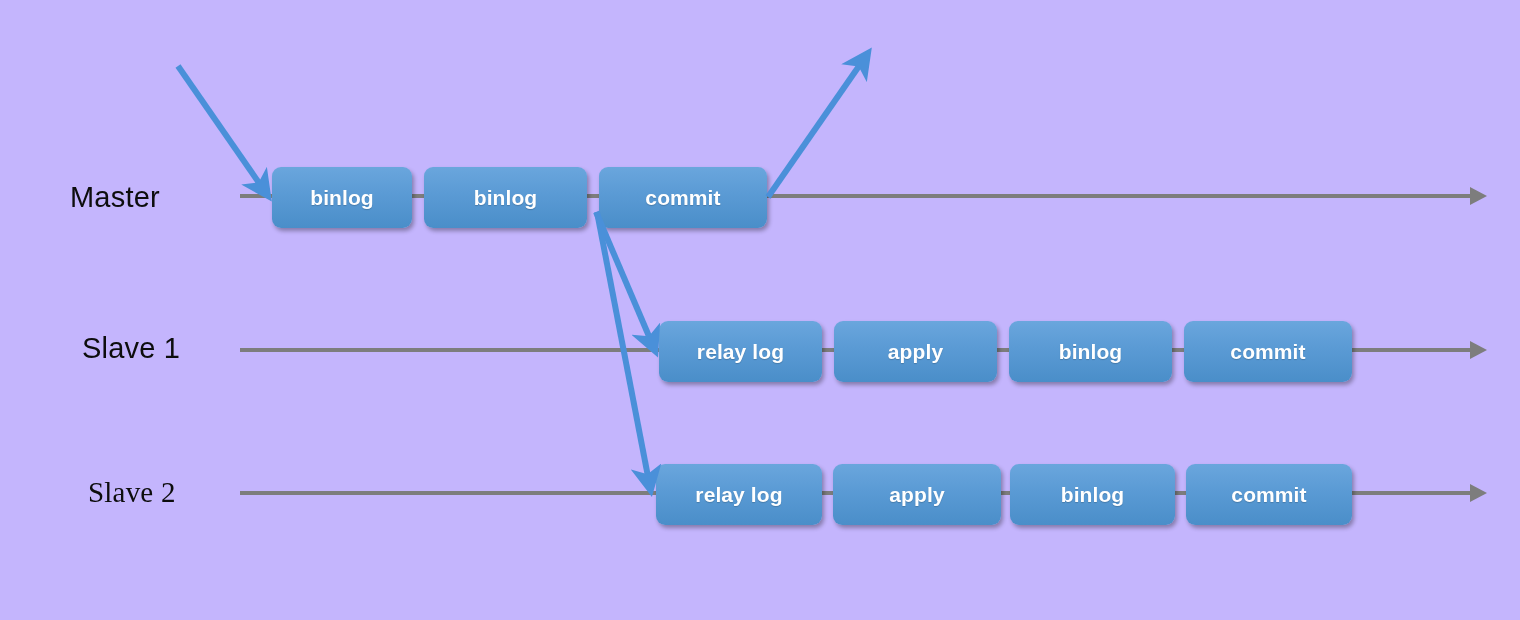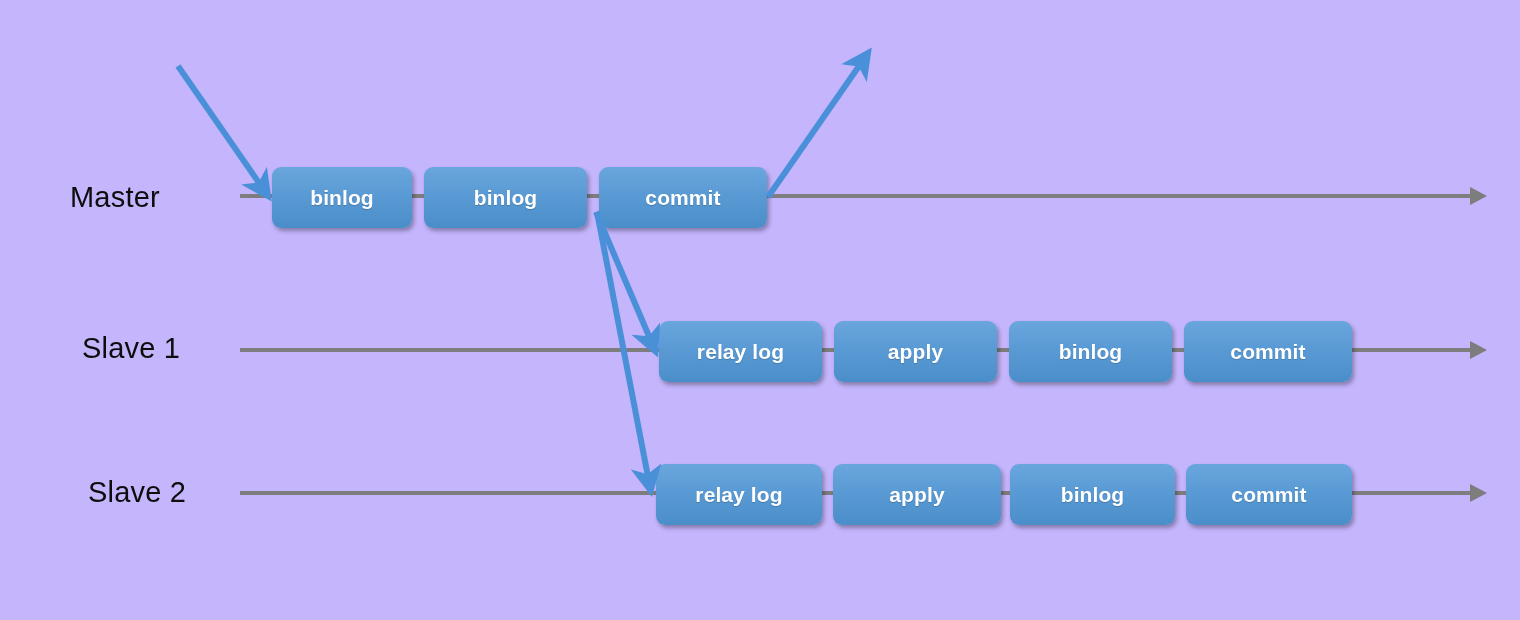--- a/index.html
+++ b/index.html
@@ -105,21 +105,21 @@
         <span class="proc-label">apply</span>
       </div>
       <div class="proc-box" style="left: 1009px; top: 321px; width: 163px; height: 61px;">
         <span class="proc-label">binlog</span>
       </div>
       <div class="proc-box" style="left: 1184px; top: 321px; width: 168px; height: 61px;">
         <span class="proc-label">commit</span>
       </div>
       <div class="timeline" style="left: 240px; top: 491px; width: 1230px;"></div>
       <div class="timeline-arrowhead" style="left: 1470px; top: 484px;"></div>
-      <div class="row-label" style="left: 88px; top: 478px;">Slave 2</div>
+      <div class="row-label" style="left: 88px; top: 478px; font-family: Liberation Serif, serif;">Slave 2</div>
       <div class="proc-box" style="left: 656px; top: 464px; width: 166px; height: 61px;">
         <span class="proc-label">relay log</span>
       </div>
       <div class="proc-box" style="left: 833px; top: 464px; width: 168px; height: 61px;">
         <span class="proc-label">apply</span>
       </div>
       <div class="proc-box" style="left: 1010px; top: 464px; width: 165px; height: 61px;">
         <span class="proc-label">binlog</span>
       </div>
       <div class="proc-box" style="left: 1186px; top: 464px; width: 166px; height: 61px;">

